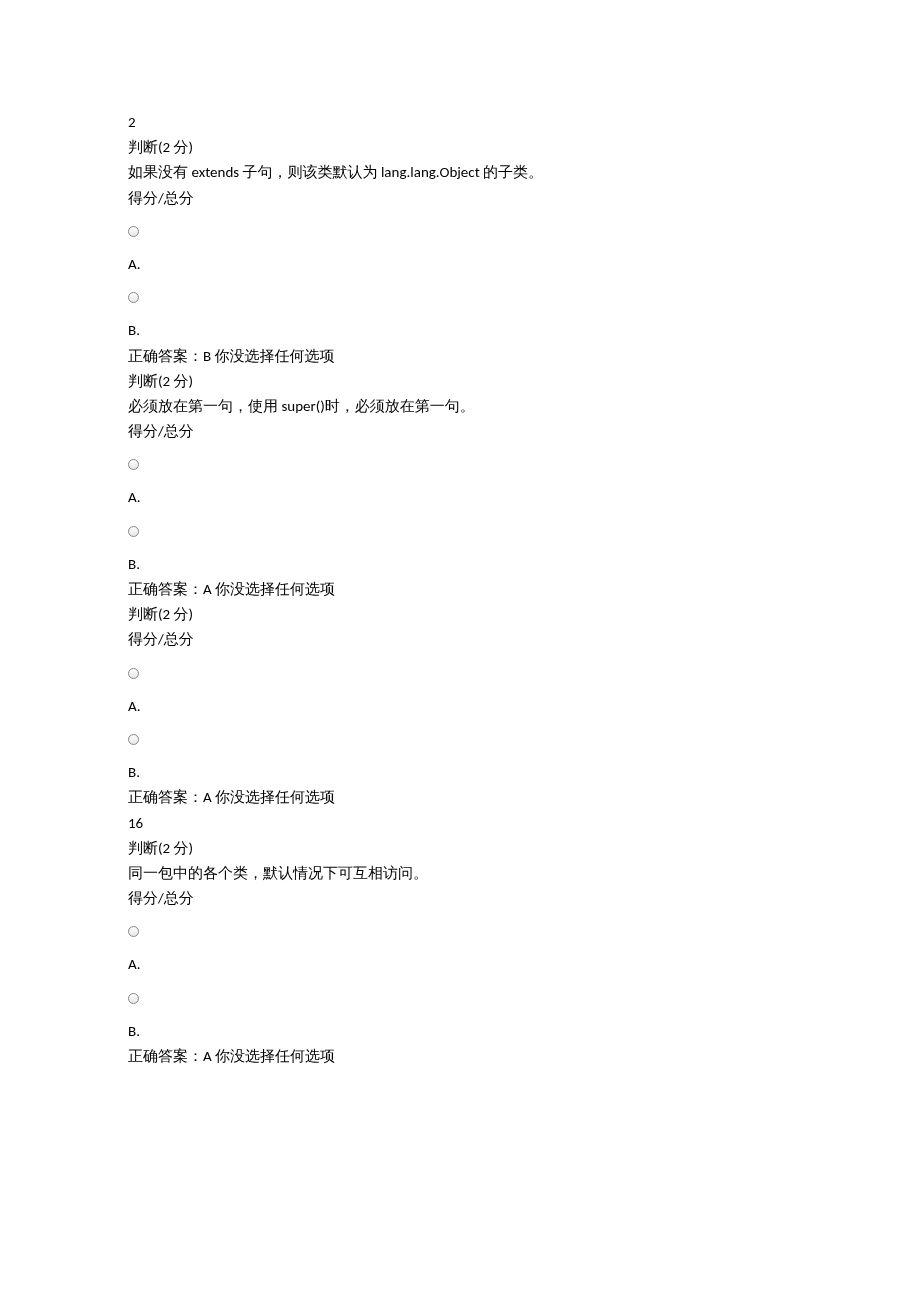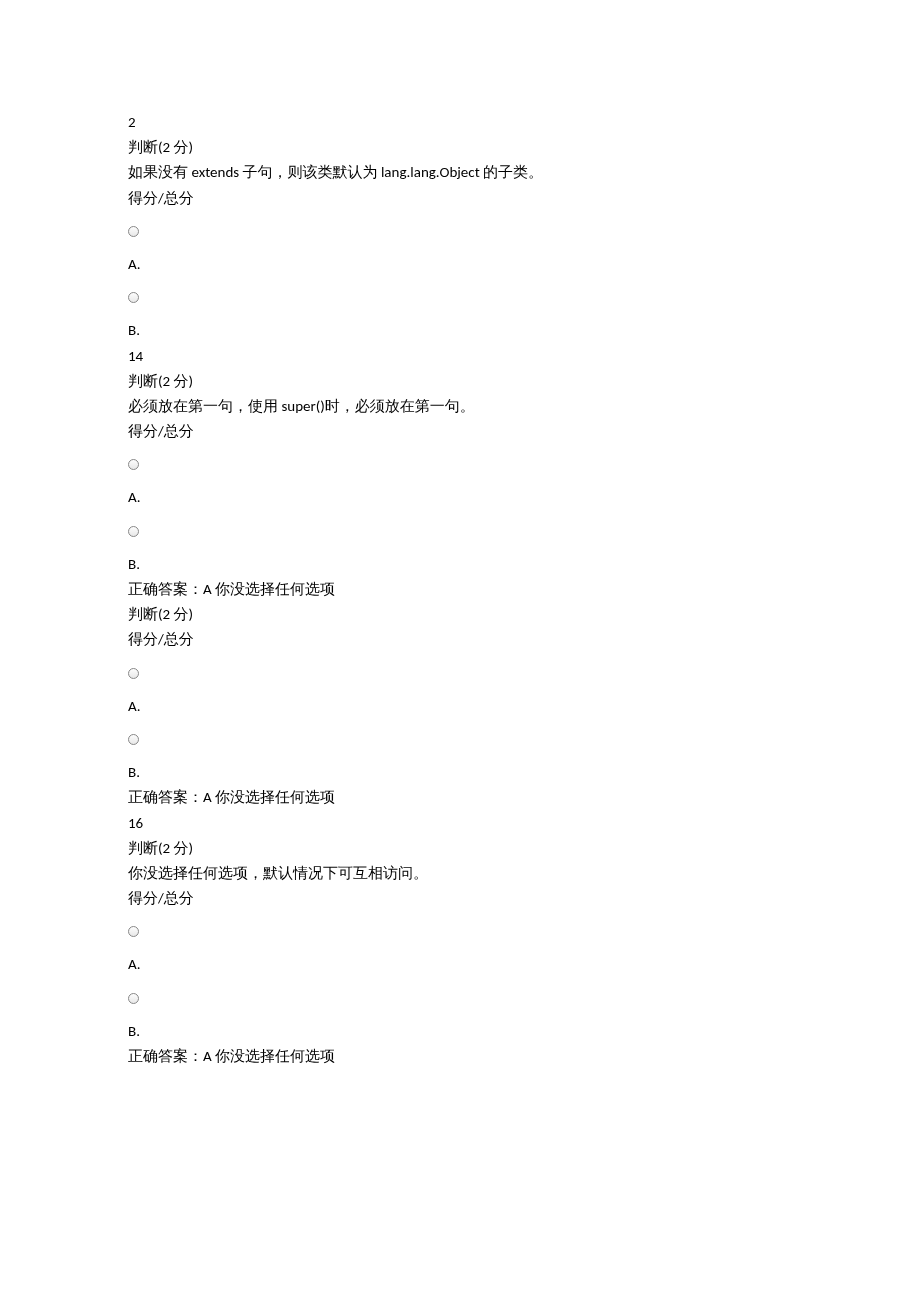--- a/index.html
+++ b/index.html
@@ -45,24 +45,24 @@
 
 <div class="question-block">
   <span class="line">2</span>
   <span class="line">判断(2 分)</span>
   <span class="line">如果没有 extends 子句，则该类默认为 lang.lang.Object 的子类。</span>
   <span class="line">得分/总分</span>
   <div class="radio-wrapper"><span class="radio-circle"></span></div>
   <span class="line option-label">A.</span>
   <div class="radio-wrapper"><span class="radio-circle"></span></div>
   <span class="line option-label">B.</span>
+  <span class="line">正确答案：B 你没选择任何选项</span>
 </div>
 
 <div class="question-block">
-  <span class="line">14</span>
   <span class="line">判断(2 分)</span>
   <span class="line">必须放在第一句，使用 super()时，必须放在第一句。</span>
   <span class="line">得分/总分</span>
   <div class="radio-wrapper"><span class="radio-circle"></span></div>
   <span class="line option-label">A.</span>
   <div class="radio-wrapper"><span class="radio-circle"></span></div>
   <span class="line option-label">B.</span>
   <span class="line">正确答案：A 你没选择任何选项</span>
 </div>
 
@@ -72,20 +72,20 @@
   <div class="radio-wrapper"><span class="radio-circle"></span></div>
   <span class="line option-label">A.</span>
   <div class="radio-wrapper"><span class="radio-circle"></span></div>
   <span class="line option-label">B.</span>
   <span class="line">正确答案：A 你没选择任何选项</span>
 </div>
 
 <div class="question-block">
   <span class="line">16</span>
   <span class="line">判断(2 分)</span>
-  <span class="line">你没选择任何选项，默认情况下可互相访问。</span>
+  <span class="line">同一包中的各个类，默认情况下可互相访问。</span>
   <span class="line">得分/总分</span>
   <div class="radio-wrapper"><span class="radio-circle"></span></div>
   <span class="line option-label">A.</span>
   <div class="radio-wrapper"><span class="radio-circle"></span></div>
   <span class="line option-label">B.</span>
   <span class="line">正确答案：A 你没选择任何选项</span>
 </div>
 
 </body></html>

